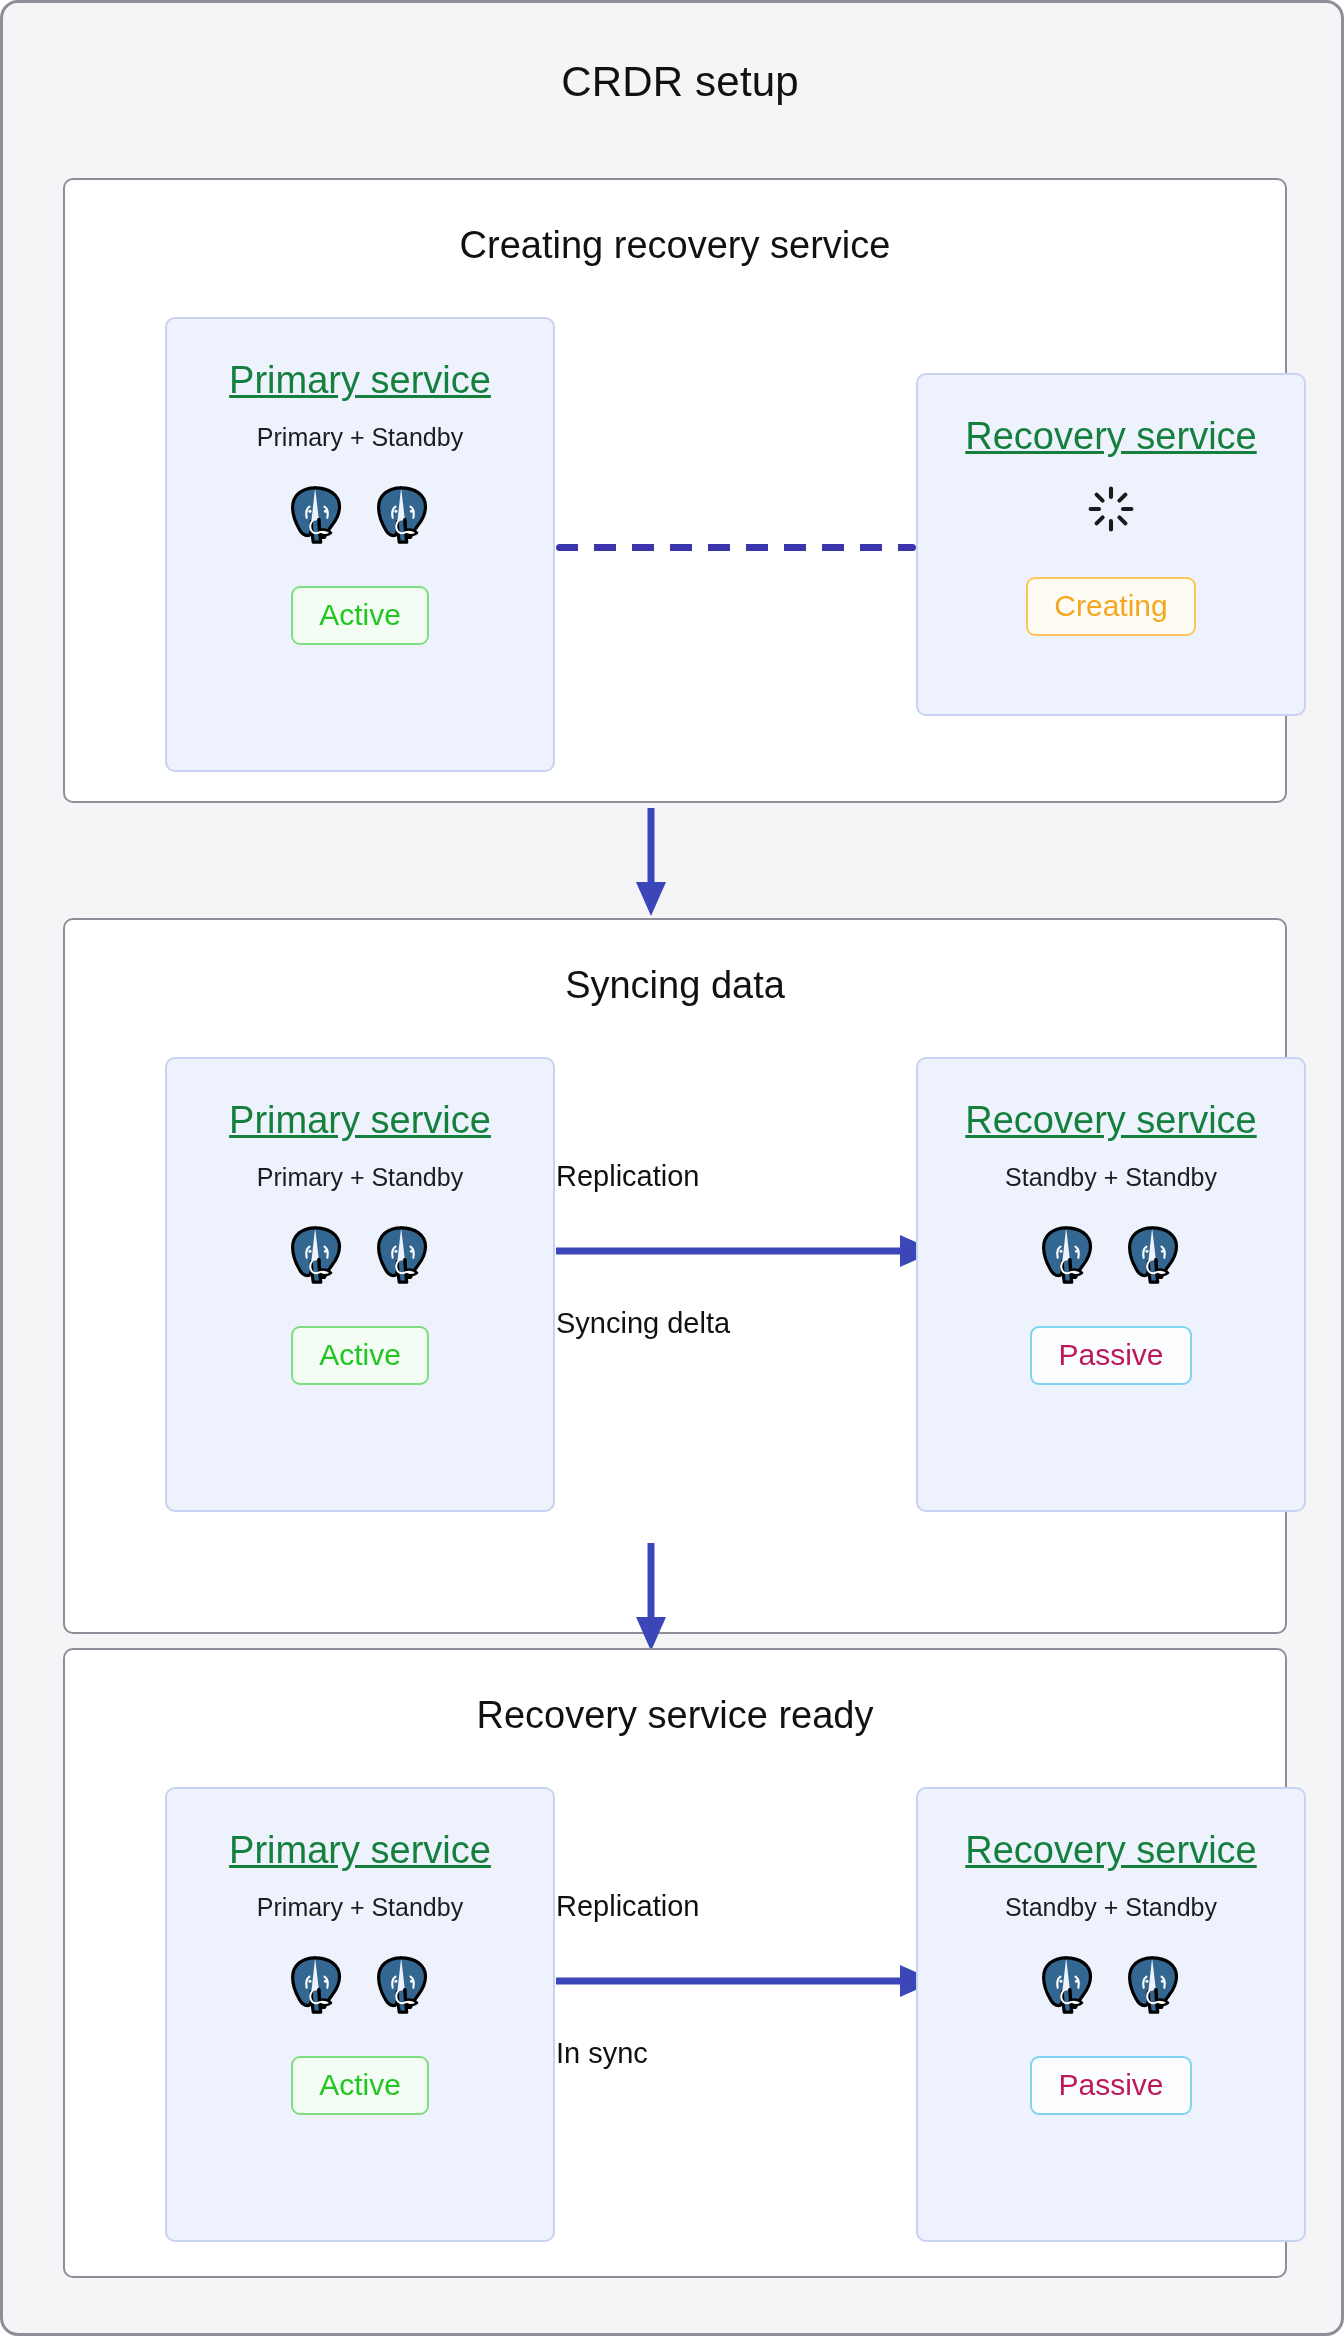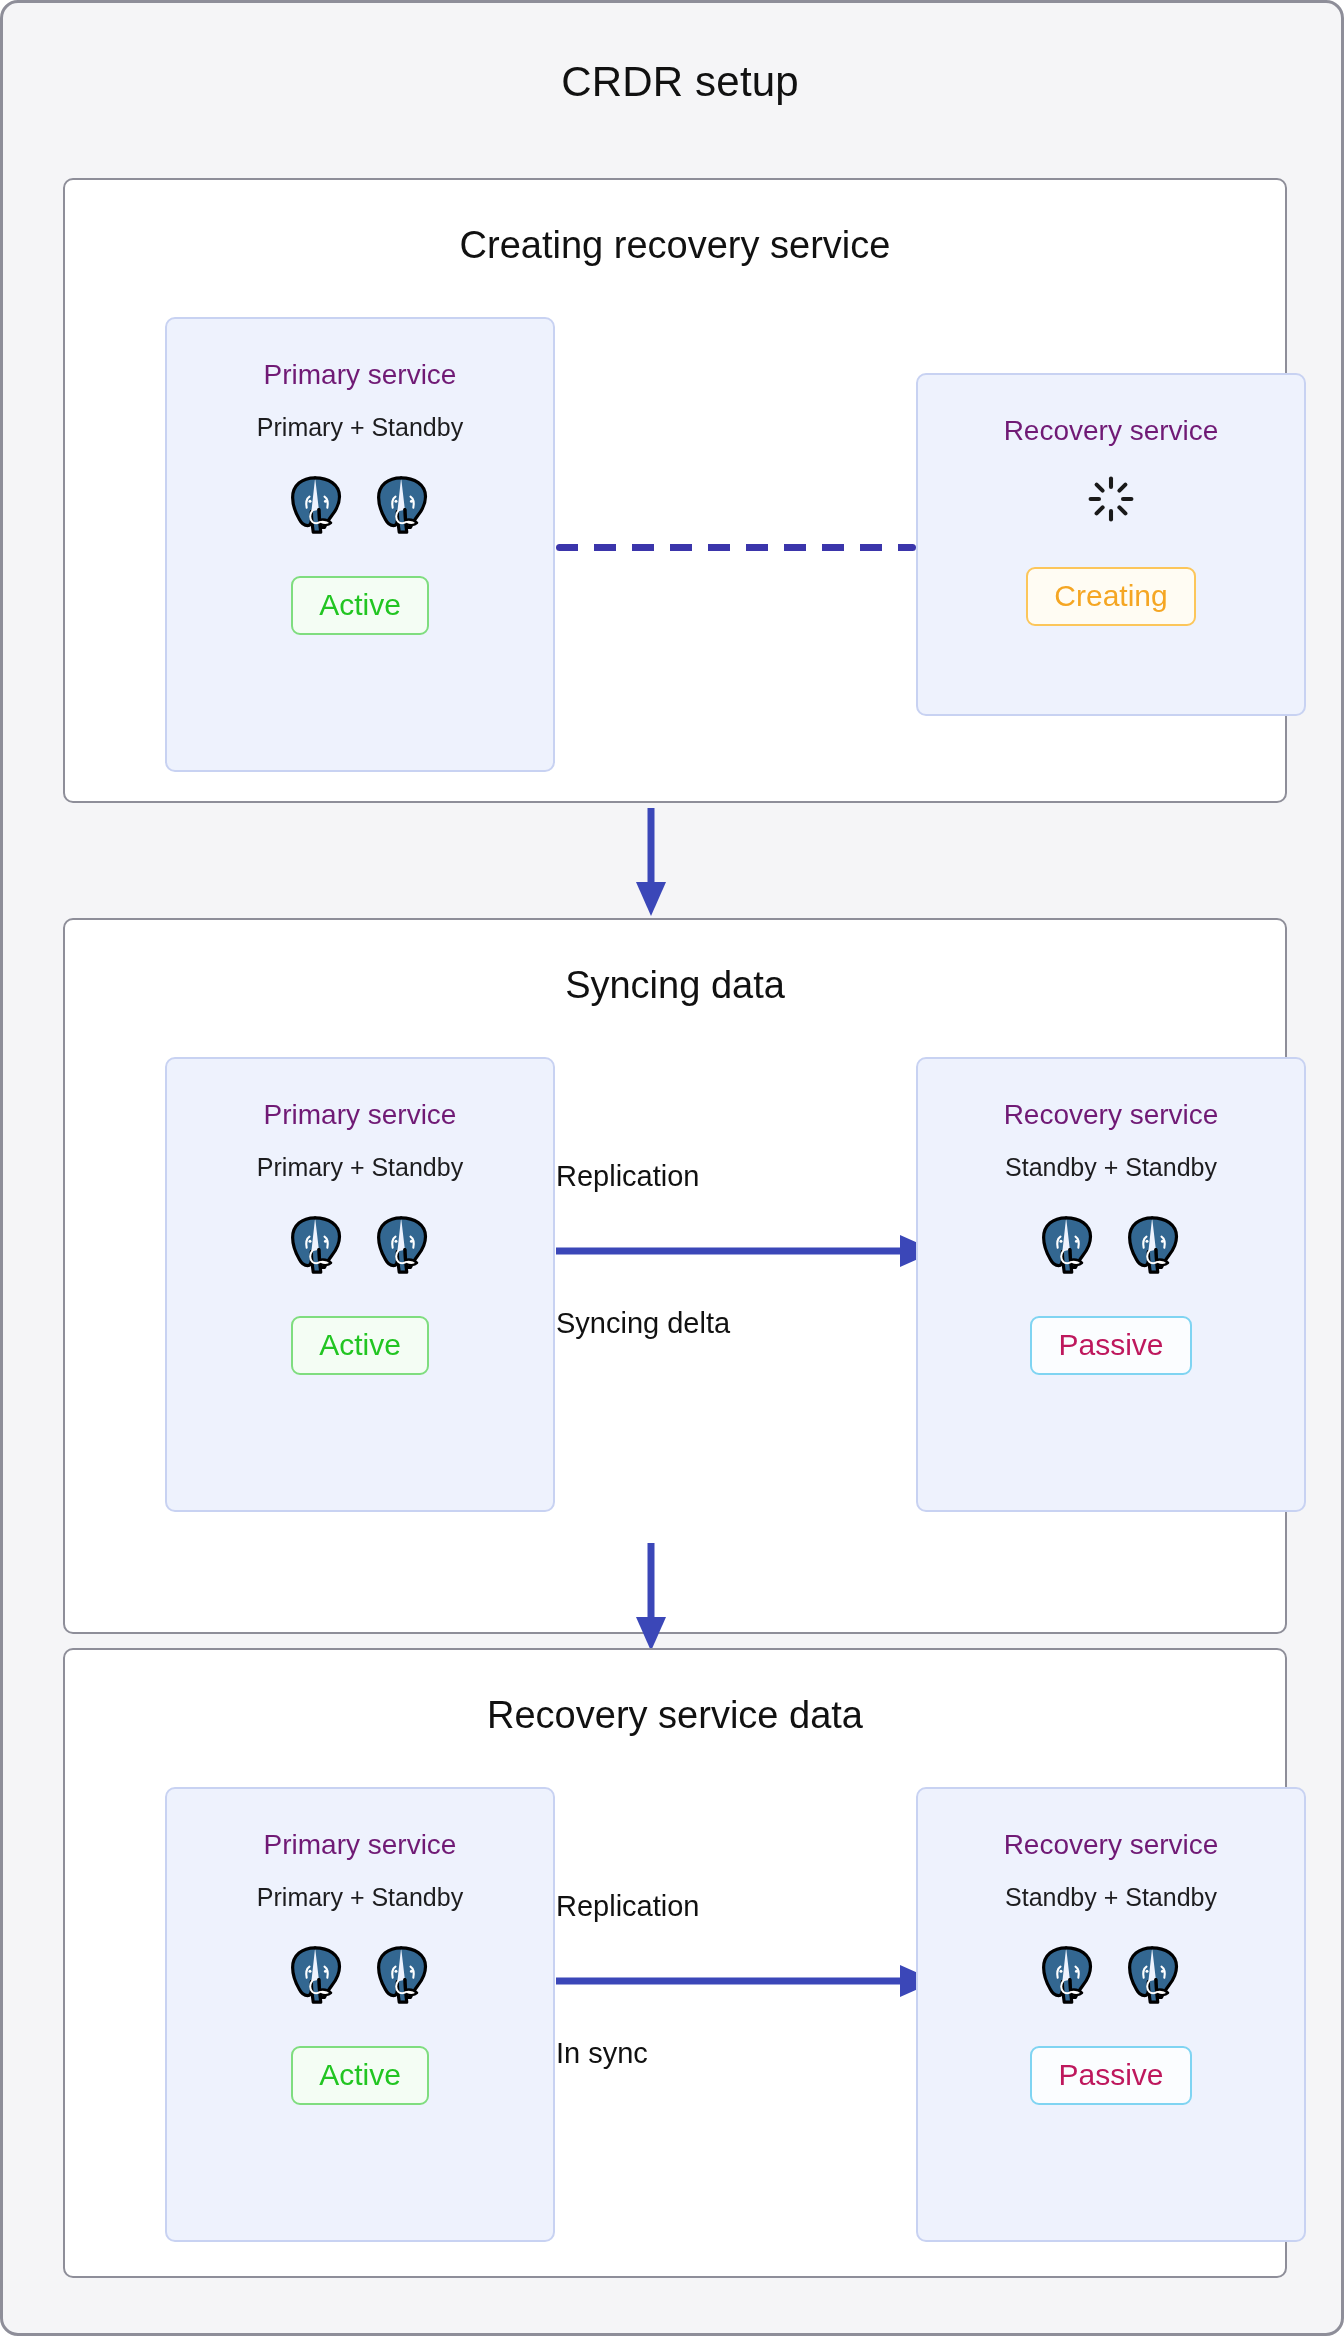--- a/index.html
+++ b/index.html
@@ -79,23 +79,24 @@
   }
 
   
   .stage-1 .svc-primary  { top: 137px; height: 455px; padding-top: 42px; }
   .stage-1 .svc-recovery { top: 193px; height: 343px; padding-top: 42px; }
   
   .stage-2 .svc-card,
   .stage-3 .svc-card { top: 137px; height: 455px; padding-top: 42px; }
 
   .svc-name {
-    font-size: 28px;
-    color: #701a75;
+    font-size: 38px;
+    color: #15803d;
     line-height: 1;
+    text-decoration: underline;
   }
   .svc-sub {
     margin-top: 26px;
     font-size: 25px;
     color: #1d1d1f;
     line-height: 1;
   }
 
   .node-row {
     display: flex;
@@ -353,21 +354,21 @@
   </div>
 
   <span class="flow-arrow flow-arrow-2">
     <svg width="34" height="110" viewBox="0 0 34 110" aria-hidden="true">
       <line x1="17" y1="0" x2="17" y2="80" stroke="#3b47b8" stroke-width="7"></line>
       <polygon points="17,108 2,74 32,74" fill="#3b47b8"></polygon>
     </svg>
   </span>
 
   <div class="stage stage-3">
-    <div class="stage-title">Recovery service data</div>
+    <div class="stage-title">Recovery service ready</div>
 
     <div class="svc-card svc-primary">
       <div class="svc-name">Primary service</div>
       <div class="svc-sub">Primary + Standby</div>
       <div class="node-row">
         <span>
           <svg class="pg-elephant" width="60" height="62" viewBox="0 0 64 66" aria-hidden="true">
             <g stroke="#000000" stroke-width="3.4" stroke-linecap="round" stroke-linejoin="round" fill="#336791">
               <path d="M30 4 C16 4 6 12 6 25 C6 34 9 41 13 48 C15 52 18 55 22 55 C25 55 26 52 26 48 L26 40"></path>
               <path d="M30 4 C44 4 56 11 56 24 C56 33 52 39 48 44 C45 48 42 52 40 57 L36 57 C35 50 34 44 34 38"></path>

